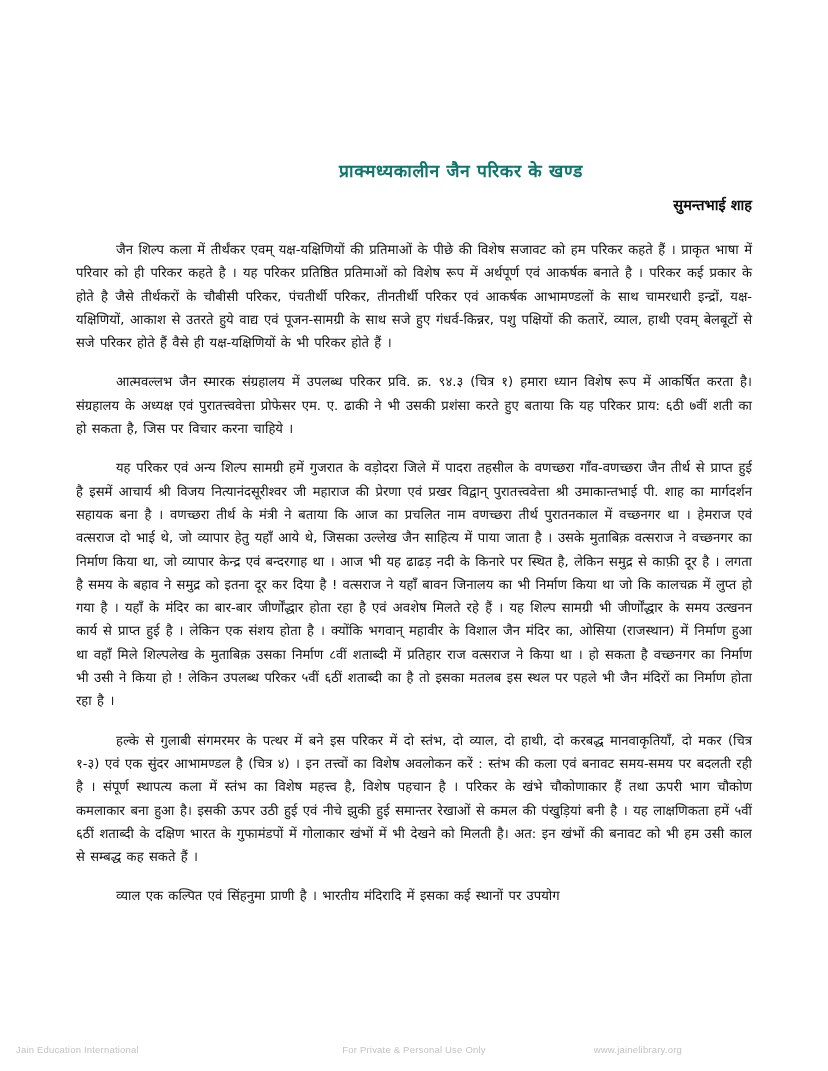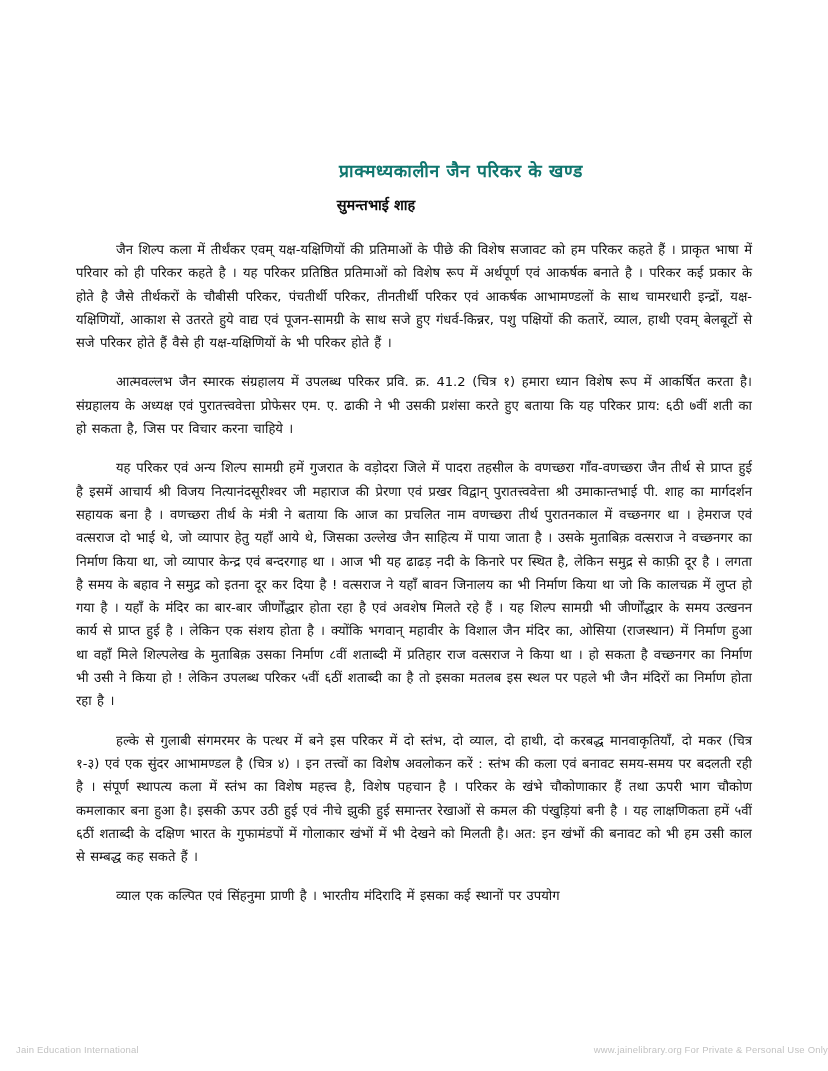--- a/index.html
+++ b/index.html
@@ -38,21 +38,21 @@
     line-height: 1.3;
     padding-left: 33px;
   }
 
   
   .doc-author {
     position: absolute;
     top: 196px;
     left: 0;
     width: 752px;
-    text-align: center;
+    text-align: right;
     font-family: "DejaVu Sans", "Liberation Sans", sans-serif;
     font-size: 14.5px;
     font-weight: 700;
     color: #0d0d0d;
     line-height: 1.3;
   }
 
   
   .body-text {
     position: absolute;
@@ -92,42 +92,42 @@
     position: absolute;
     left: 16px;
     top: 0;
     white-space: nowrap;
   }
   .footer-center {
     position: absolute;
     left: 0;
     top: 0;
     width: 828px;
-    text-align: right;
+    text-align: center;
     white-space: nowrap;
   }
   .footer-right {
     position: absolute;
     right: 18px;
     top: 0;
     white-space: nowrap;
   }
 </style>
 </head>
 <body>
 
 <div class="page">
 
   <h1 class="doc-title">प्राक्मध्यकालीन जैन परिकर के खण्ड</h1>
 
   <div class="doc-author">सुमन्तभाई शाह</div>
 
   <div class="body-text">
     <p class="para">जैन शिल्प कला में तीर्थंकर एवम् यक्ष-यक्षिणियों की प्रतिमाओं के पीछे की विशेष सजावट को हम परिकर कहते हैं । प्राकृत भाषा में परिवार को ही परिकर कहते है । यह परिकर प्रतिष्ठित प्रतिमाओं को विशेष रूप में अर्थपूर्ण एवं आकर्षक बनाते है । परिकर कई प्रकार के होते है जैसे तीर्थकरों के चौबीसी परिकर, पंचतीर्थी परिकर, तीनतीर्थी परिकर एवं आकर्षक आभामण्डलों के साथ चामरधारी इन्द्रों, यक्ष-यक्षिणियों, आकाश से उतरते हुये वाद्य एवं पूजन-सामग्री के साथ सजे हुए गंधर्व-किन्नर, पशु पक्षियों की कतारें, व्याल, हाथी एवम् बेलबूटों से सजे परिकर होते हैं वैसे ही यक्ष-यक्षिणियों के भी परिकर होते हैं ।</p>
-    <p class="para">आत्मवल्लभ जैन स्मारक संग्रहालय में उपलब्ध परिकर प्रवि. क्र. 41.2 (चित्र १) हमारा ध्यान विशेष रूप में आकर्षित करता है। संग्रहालय के अध्यक्ष एवं पुरातत्त्ववेत्ता प्रोफेसर एम. ए. ढाकी ने भी उसकी प्रशंसा करते हुए बताया कि यह परिकर प्राय: ६ठी ७वीं शती का हो सकता है, जिस पर विचार करना चाहिये ।</p>
+    <p class="para">आत्मवल्लभ जैन स्मारक संग्रहालय में उपलब्ध परिकर प्रवि. क्र. ९४.३ (चित्र १) हमारा ध्यान विशेष रूप में आकर्षित करता है। संग्रहालय के अध्यक्ष एवं पुरातत्त्ववेत्ता प्रोफेसर एम. ए. ढाकी ने भी उसकी प्रशंसा करते हुए बताया कि यह परिकर प्राय: ६ठी ७वीं शती का हो सकता है, जिस पर विचार करना चाहिये ।</p>
     <p class="para">यह परिकर एवं अन्य शिल्प सामग्री हमें गुजरात के वड़ोदरा जिले में पादरा तहसील के वणच्छरा गाँव-वणच्छरा जैन तीर्थ से प्राप्त हुई है इसमें आचार्य श्री विजय नित्यानंदसूरीश्वर जी महाराज की प्रेरणा एवं प्रखर विद्वान् पुरातत्त्ववेत्ता श्री उमाकान्तभाई पी. शाह का मार्गदर्शन सहायक बना है । वणच्छरा तीर्थ के मंत्री ने बताया कि आज का प्रचलित नाम वणच्छरा तीर्थ पुरातनकाल में वच्छनगर था । हेमराज एवं वत्सराज दो भाई थे, जो व्यापार हेतु यहाँ आये थे, जिसका उल्लेख जैन साहित्य में पाया जाता है । उसके मुताबिक़ वत्सराज ने वच्छनगर का निर्माण किया था, जो व्यापार केन्द्र एवं बन्दरगाह था । आज भी यह ढाढड़ नदी के किनारे पर स्थित है, लेकिन समुद्र से काफ़ी दूर है । लगता है समय के बहाव ने समुद्र को इतना दूर कर दिया है ! वत्सराज ने यहाँ बावन जिनालय का भी निर्माण किया था जो कि कालचक्र में लुप्त हो गया है । यहाँ के मंदिर का बार-बार जीर्णोंद्धार होता रहा है एवं अवशेष मिलते रहे हैं । यह शिल्प सामग्री भी जीर्णोंद्धार के समय उत्खनन कार्य से प्राप्त हुई है । लेकिन एक संशय होता है । क्योंकि भगवान् महावीर के विशाल जैन मंदिर का, ओसिया (राजस्थान) में निर्माण हुआ था वहाँ मिले शिल्पलेख के मुताबिक़ उसका निर्माण ८वीं शताब्दी में प्रतिहार राज वत्सराज ने किया था । हो सकता है वच्छनगर का निर्माण भी उसी ने किया हो ! लेकिन उपलब्ध परिकर ५वीं ६ठीं शताब्दी का है तो इसका मतलब इस स्थल पर पहले भी जैन मंदिरों का निर्माण होता रहा है ।</p>
     <p class="para">हल्के से गुलाबी संगमरमर के पत्थर में बने इस परिकर में दो स्तंभ, दो व्याल, दो हाथी, दो करबद्ध मानवाकृतियाँ, दो मकर (चित्र १-३) एवं एक सुंदर आभामण्डल है (चित्र ४) । इन तत्त्वों का विशेष अवलोकन करें : स्तंभ की कला एवं बनावट समय-समय पर बदलती रही है । संपूर्ण स्थापत्य कला में स्तंभ का विशेष महत्त्व है, विशेष पहचान है । परिकर के खंभे चौकोणाकार हैं तथा ऊपरी भाग चौकोण कमलाकार बना हुआ है। इसकी ऊपर उठी हुई एवं नीचे झुकी हुई समान्तर रेखाओं से कमल की पंखुड़ियां बनी है । यह लाक्षणिकता हमें ५वीं ६ठीं शताब्दी के दक्षिण भारत के गुफामंडपों में गोलाकार खंभों में भी देखने को मिलती है। अत: इन खंभों की बनावट को भी हम उसी काल से सम्बद्ध कह सकते हैं ।</p>
     <p class="para">व्याल एक कल्पित एवं सिंहनुमा प्राणी है । भारतीय मंदिरादि में इसका कई स्थानों पर उपयोग</p>
   </div>
 
   <div class="footer">
     <span class="footer-left">Jain Education International</span>
     <span class="footer-center">For Private &amp; Personal Use Only</span>
     <span class="footer-right">www.jainelibrary.org</span>
   </div>

